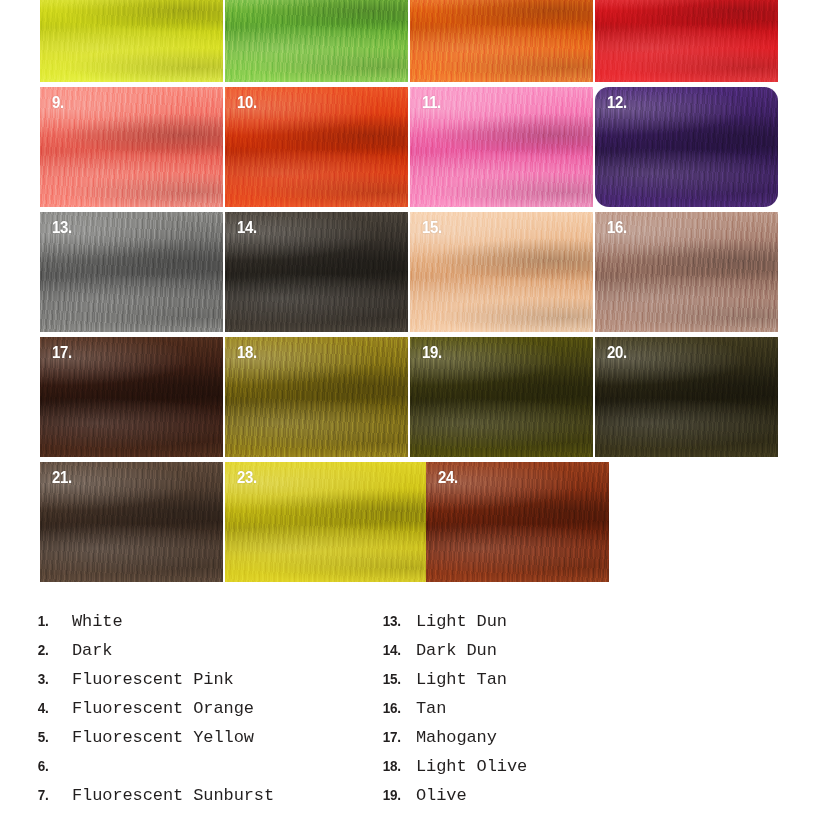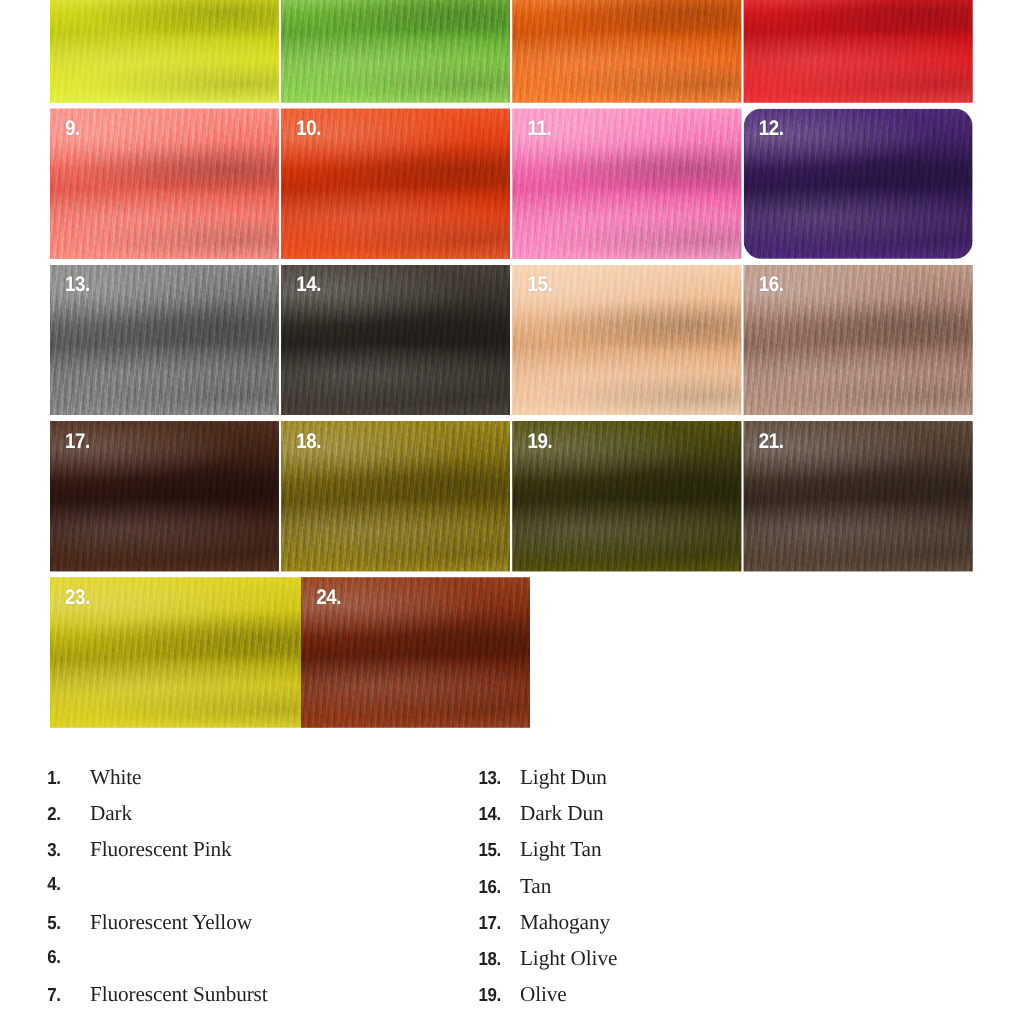--- a/index.html
+++ b/index.html
@@ -128,21 +128,21 @@
     color: #221f1f;
     letter-spacing: -0.3px;
     text-align: left;
     transform: scaleX(0.9);
     transform-origin: left baseline;
   }
   #legend-col-left .legend-num  { width: 36px; }
   #legend-col-right .legend-num { width: 35px; }
 
   .legend-label {
-    font-family: Liberation Serif, serif;
+    font-family: Liberation Mono, monospace;
     font-weight: normal;
     font-size: 17px;
     color: #221f1f;
     letter-spacing: -0.1px;
     white-space: nowrap;
   }
 </style>
 </head>
 <body>
 
@@ -213,20 +213,25 @@
       <div class="swatch" style="background-color: rgb(126, 109, 20); background-image: linear-gradient(178deg, rgb(156, 135, 32) 0%, rgb(126, 109, 20) 28%, rgb(98, 84, 13) 52%, rgb(126, 109, 20) 74%, rgb(156, 135, 32) 100%);">
         <div class="wave"></div>
         <div class="fiber"></div>
         <span class="num">18.</span>
       </div>
       <div class="swatch" style="background-color: rgb(63, 60, 19); background-image: linear-gradient(178deg, rgb(86, 82, 15) 0%, rgb(63, 60, 19) 28%, rgb(44, 42, 12) 52%, rgb(63, 60, 19) 74%, rgb(86, 82, 15) 100%);">
         <div class="wave"></div>
         <div class="fiber"></div>
         <span class="num">19.</span>
       </div>
+      <div class="swatch" style="background-color: rgb(46, 42, 23); background-image: linear-gradient(178deg, rgb(67, 61, 32) 0%, rgb(46, 42, 23) 28%, rgb(30, 27, 14) 52%, rgb(46, 42, 23) 74%, rgb(67, 61, 32) 100%);">
+        <div class="wave"></div>
+        <div class="fiber"></div>
+        <span class="num">20.</span>
+      </div>
       <div class="swatch" style="background-color: rgb(74, 57, 45); background-image: linear-gradient(178deg, rgb(95, 75, 60) 0%, rgb(74, 57, 45) 28%, rgb(52, 38, 29) 52%, rgb(74, 57, 45) 74%, rgb(95, 75, 60) 100%);">
         <div class="wave"></div>
         <div class="fiber"></div>
         <span class="num">21.</span>
       </div>
       <div class="swatch" style="background-color: rgb(207, 195, 24); background-image: linear-gradient(178deg, rgb(226, 214, 44) 0%, rgb(207, 195, 24) 28%, rgb(167, 157, 14) 52%, rgb(207, 195, 24) 74%, rgb(226, 214, 44) 100%); padding-left: 36px;">
         <div class="wave"></div>
         <div class="fiber"></div>
         <span class="num">23.</span>
       </div>
@@ -246,20 +251,21 @@
         <div class="legend-row">
           <span class="legend-num">2.</span>
           <span class="legend-label">Dark</span>
         </div>
         <div class="legend-row">
           <span class="legend-num">3.</span>
           <span class="legend-label">Fluorescent Pink</span>
         </div>
         <div class="legend-row">
           <span class="legend-num">4.</span>
+          <span class="legend-label">Fluorescent Orange</span>
         </div>
         <div class="legend-row">
           <span class="legend-num">5.</span>
           <span class="legend-label">Fluorescent Yellow</span>
         </div>
         <div class="legend-row">
           <span class="legend-num">6.</span>
         </div>
         <div class="legend-row">
           <span class="legend-num">7.</span>

